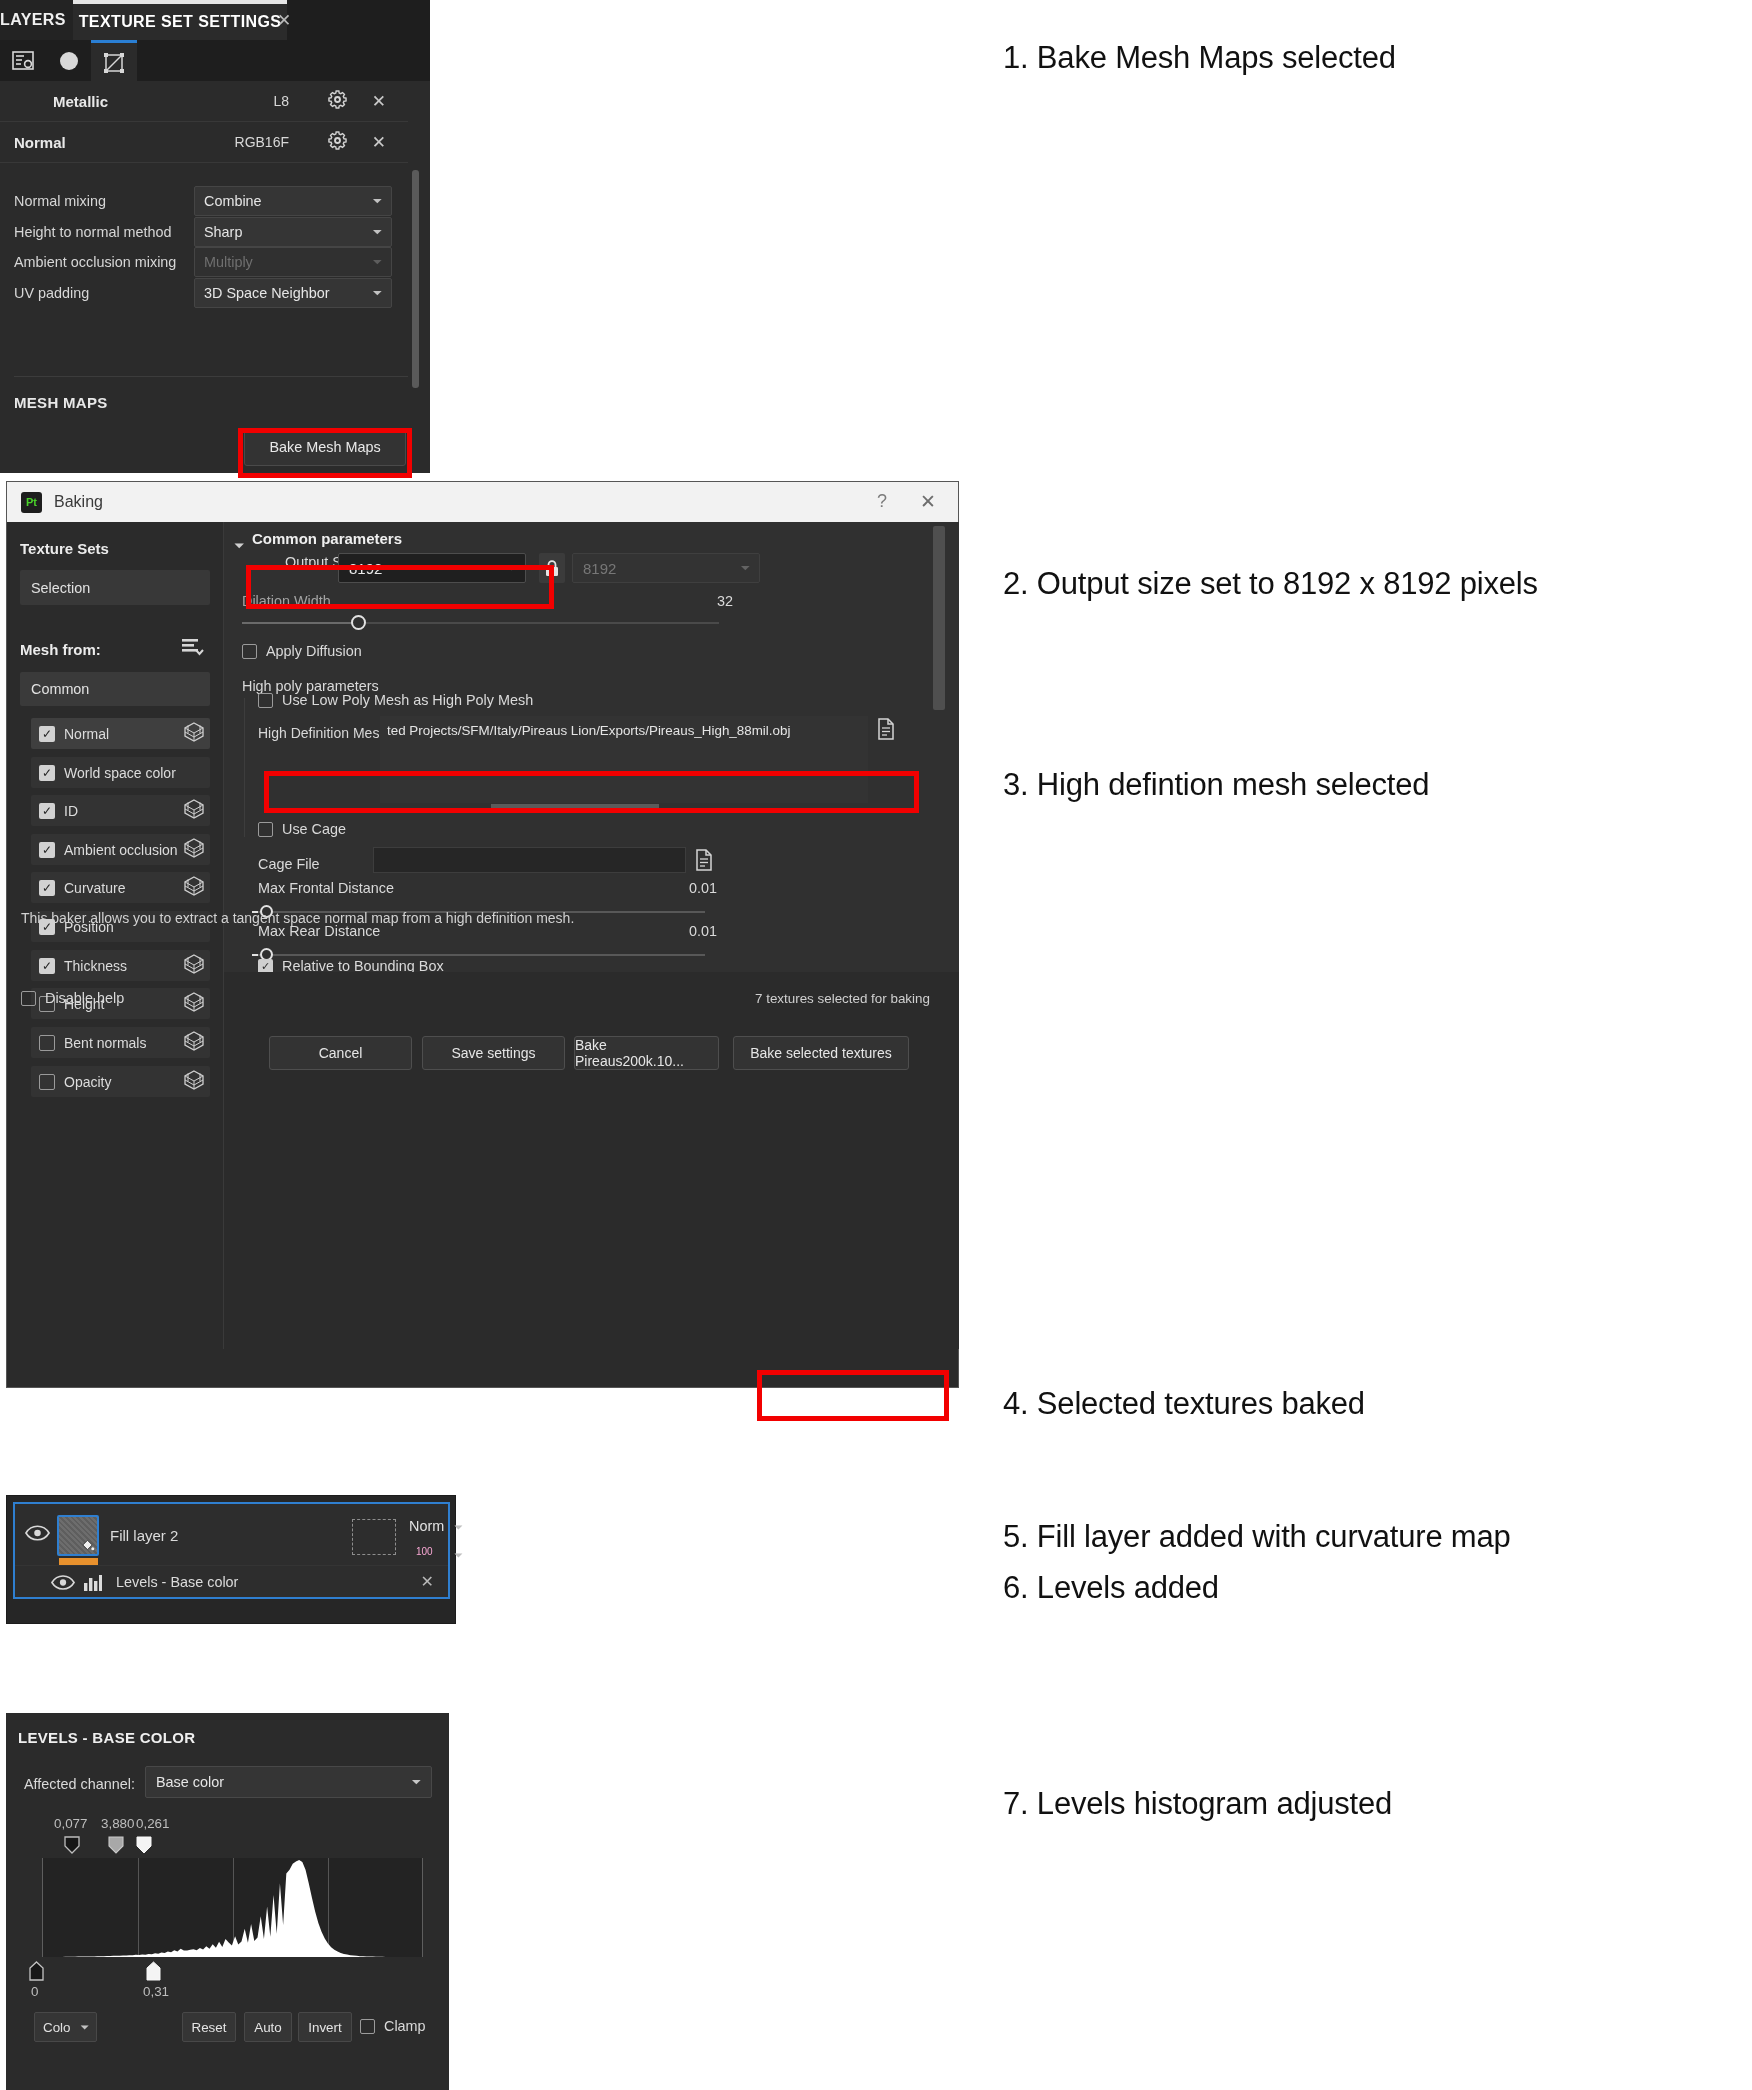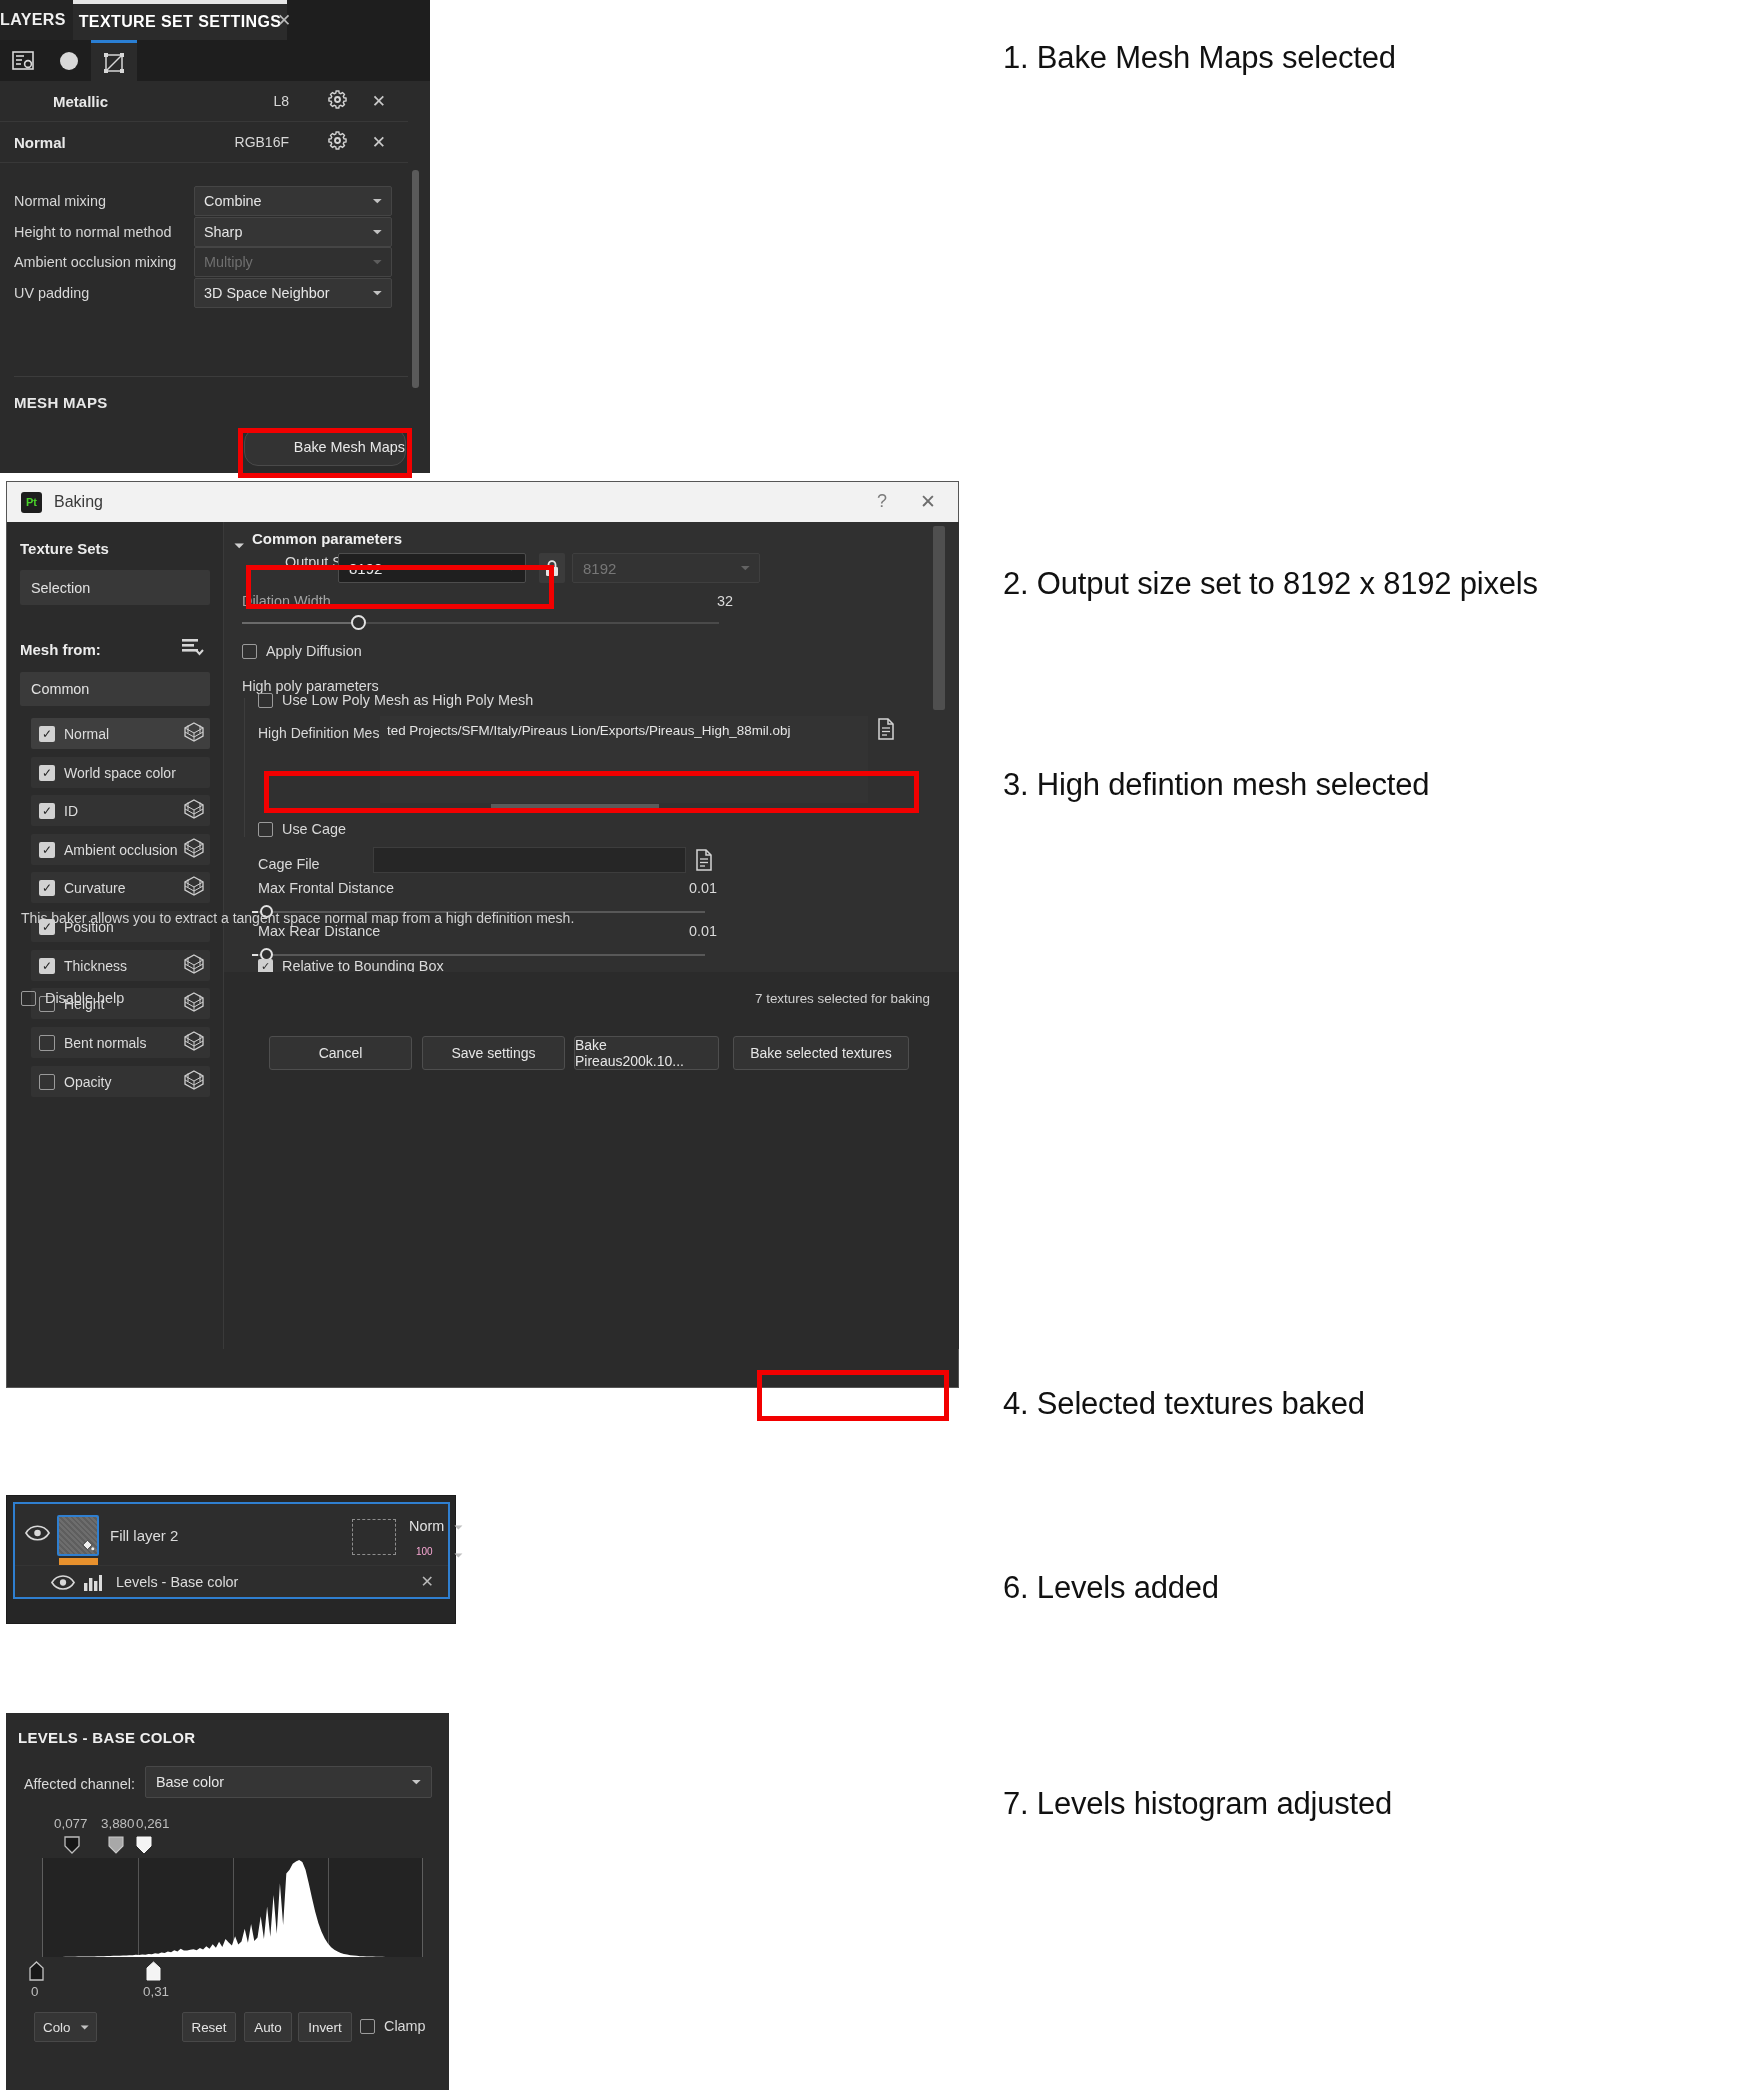--- a/index.html
+++ b/index.html
@@ -80,22 +80,22 @@
   .prop-select.disabled { color:#6f6f6f; background:#303030; }
   .prop-select .chev { position:absolute; right:9px; font-size:12px; color:#c2c2c2; }
   .prop-select.disabled .chev { color:#5d5d5d; }
 
   #meshmaps-hdr {
     position:absolute; left:14px; top:313px;
     font-size:15px; font-weight:bold; color:#e8e8e8; letter-spacing:0.3px;
   }
   #bake-mesh-maps-btn {
     position:absolute; left:244px; top:347px; width:162px; height:38px;
-    background:#333333; border:1px solid #4a4a4a; border-radius:14px;
-    display:flex; align-items:center; justify-content:flex-end;
+    background:#333333; border:1px solid #4a4a4a; border-radius:3px;
+    display:flex; align-items:center; justify-content:center;
     font-size:14.4px; color:#e9e9e9;
   }
   #tss-divider { position:absolute; left:14px; top:295px; width:394px; height:1px; background:#3c3c3c; }
   #tss-scroll {
     position:absolute; left:412px; top:89px; width:7px; height:218px;
     background:#5a5a5a; border-radius:3px;
   }
 
   
   #bake-dlg {
@@ -803,17 +803,18 @@
     <div id="lv-clamp">
       <span class="cb off">✓</span>
       <span class="cbtxt">Clamp</span>
     </div>
   </div>
 
   <div class="annot" style="left:1003px; top:40px;">1. Bake Mesh Maps selected</div>
   <div class="annot" style="left:1003px; top:566px;">2. Output size set to 8192 x 8192 pixels</div>
   <div class="annot" style="left:1003px; top:767px;">3. High defintion mesh selected</div>
   <div class="annot" style="left:1003px; top:1386px;">4. Selected textures baked</div>
+  <div class="annot" style="left:1003px; top:1519px;">5. Fill layer added with curvature map</div>
   <div class="annot" style="left:1003px; top:1570px;">6. Levels added</div>
   <div class="annot" style="left:1003px; top:1786px;">7. Levels histogram adjusted</div>
 
 </div>
 
 
 </body></html>

